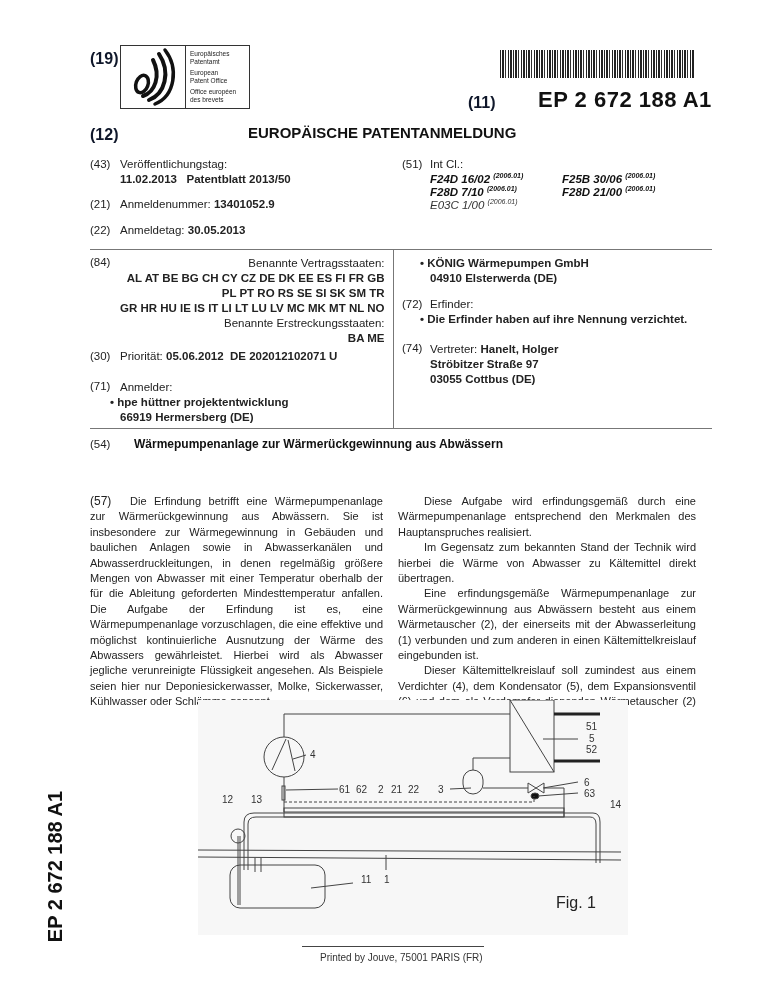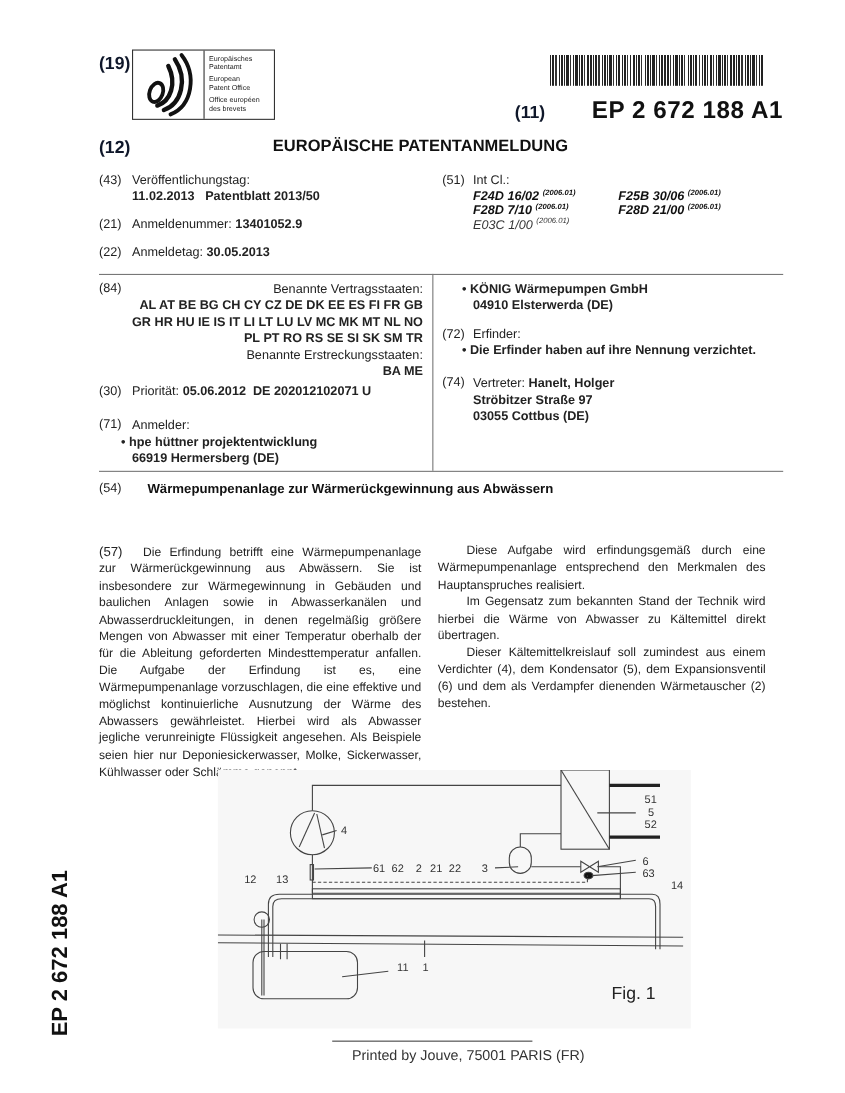--- a/index.html
+++ b/index.html
@@ -64,22 +64,22 @@
 <div class="abs lbl" style="left:90px;top:224px;">(22)</div>
 <div class="abs lbl" style="left:120px;top:224px;"><span>Anmeldetag:</span> <b>30.05.2013</b></div>
 
 <div class="hr" style="left:90px;top:249px;width:622px;"></div>
 <div class="vr" style="left:393px;top:249px;height:179px;"></div>
 
 <div class="abs lbl" style="left:90px;top:256px;">(84)</div>
 <div class="abs lbl" style="left:120px;top:256px;line-height:15px;text-align:right;">
   <div>Benannte Vertragsstaaten:</div>
   <div class="b">AL AT BE BG CH CY CZ DE DK EE ES FI FR GB</div>
+  <div class="b">PL PT RO RS SE SI SK SM TR</div>
   <div class="b">GR HR HU IE IS IT LI LT LU LV MC MK MT NL NO</div>
-  <div class="b">PL PT RO RS SE SI SK SM TR</div>
   <div>Benannte Erstreckungsstaaten:</div>
   <div class="b">BA ME</div>
 </div>
 
 <div class="abs lbl" style="left:90px;top:350px;">(30)</div>
 <div class="abs lbl" style="left:120px;top:350px;white-space:pre;"><span>Priorität:</span> <b>05.06.2012  DE 202012102071 U</b></div>
 
 <div class="abs lbl" style="left:90px;top:380px;">(71)</div>
 <div class="abs lbl" style="left:120px;top:380px;line-height:15px;">
   <div>Anmelder:</div>
@@ -115,20 +115,21 @@
 
 <div class="abs lbl" style="left:90px;top:438px;">(54)</div>
 <div class="abs b" style="left:134px;top:437px;font-size:12px;">Wärmepumpenanlage zur Wärmerückgewinnung aus Abwässern</div>
 
 <div class="abs para" style="left:90px;top:467px;width:293px;">
   <p><span style="display:inline-block;width:40px;font-size:12px;">(57)</span><span>Die Erfindung betrifft eine Wärmepumpenanlage zur Wärmerückgewinnung aus Abwässern. Sie ist insbesondere zur Wärmegewinnung in Gebäuden und baulichen Anlagen sowie in Abwasserkanälen und Abwasserdruckleitungen, in denen regelmäßig größere Mengen von Abwasser mit einer Temperatur oberhalb der für die Ableitung geforderten Mindesttemperatur anfallen. Die Aufgabe der Erfindung ist es, eine Wärmepumpenanlage vorzuschlagen, die eine effektive und möglichst kontinuierliche Ausnutzung der Wärme des Abwassers gewährleistet. Hierbei wird als Abwasser jegliche verunreinigte Flüssigkeit angesehen. Als Beispiele seien hier nur Deponiesickerwasser, Molke, Sickerwasser, Kühlwasser oder Schlämme genannt.</span></p>
 </div>
 <div class="abs para" style="left:398px;top:467px;width:298px;">
   <p class="indent">Diese Aufgabe wird erfindungsgemäß durch eine Wärmepumpenanlage entsprechend den Merkmalen des Hauptanspruches realisiert.</p>
   <p class="indent">Im Gegensatz zum bekannten Stand der Technik wird hierbei die Wärme von Abwasser zu Kältemittel direkt übertragen.</p>
+  <p class="indent">Eine erfindungsgemäße Wärmepumpenanlage zur Wärmerückgewinnung aus Abwässern besteht aus einem Wärmetauscher (2), der einerseits mit der Abwasserleitung (1) verbunden und zum anderen in einen Kältemittelkreislauf eingebunden ist.</p>
   <p class="indent">Dieser Kältemittelkreislauf soll zumindest aus einem Verdichter (4), dem Kondensator (5), dem Expansionsventil (6) und dem als Verdampfer dienenden Wärmetauscher (2) bestehen.</p>
 </div>
 
 <div class="fig">
   <svg width="430" height="235" viewBox="0 0 430 235">
     <g fill="none" stroke="#444" stroke-width="1">
 
       <circle cx="86" cy="57" r="20"></circle>
       <line x1="74" y1="70" x2="88" y2="39"></line>
         <line x1="90" y1="40" x2="97" y2="71"></line>
@@ -197,13 +198,13 @@
       <text x="163" y="183">11</text>
       <text x="186" y="183">1</text>
     </g>
     <text x="358" y="208" font-size="16" fill="#222">Fig. 1</text>
   </svg>
 </div>
 
 <div class="abs sidepub">EP 2 672 188 A1</div>
 
 <div class="hr" style="left:302px;top:946px;width:182px;background:#444;"></div>
-<div class="abs" style="left:320px;top:952px;font-size:13px;color:#333;">Printed by Jouve, 75001 PARIS (FR)</div>
+<div class="abs" style="left:320px;top:952px;font-size:10px;color:#333;">Printed by Jouve, 75001 PARIS (FR)</div>
 
 </body></html>

